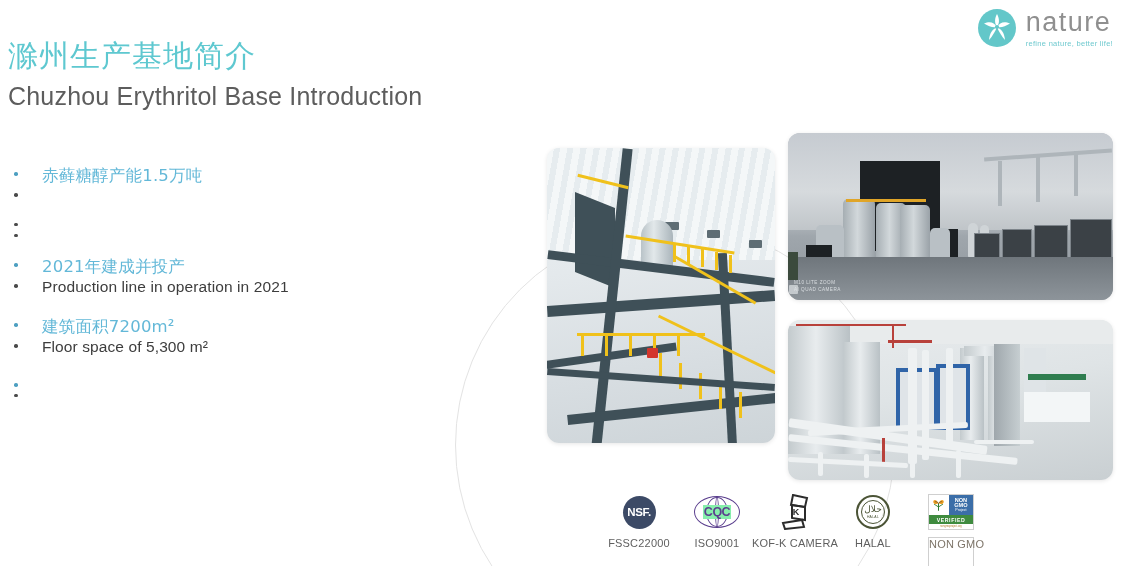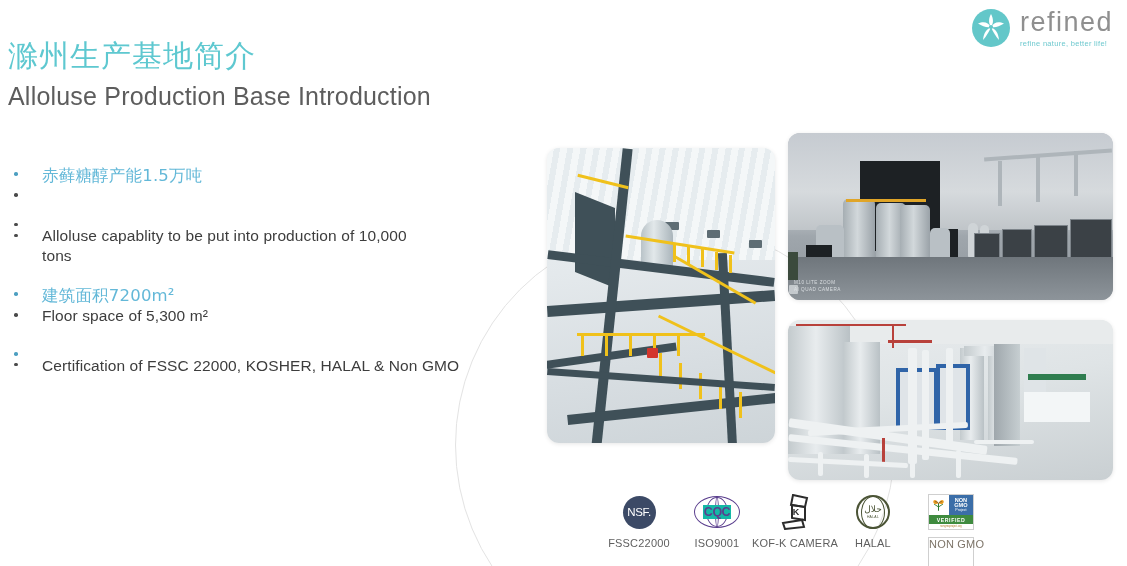--- a/index.html
+++ b/index.html
@@ -134,36 +134,36 @@
   .cert-img{ height:40px; display:flex; align-items:center; justify-content:center; }
   .cert-label{
     margin-top:5px; font-size:11px; color:#5f5f5f; white-space:nowrap;
     letter-spacing:.2px;
   }
   .cert-label.gmo{ color:#7d7468; }
 
   
   .nsf{ width:33px; height:33px; border-radius:50%; background:#3c4a66;
     display:flex; align-items:center; justify-content:center;
-    color:#fff; font-size:11.5px; font-weight:normal; letter-spacing:-.3px; }
+    color:#fff; font-size:11.5px; font-weight:bold; letter-spacing:-.3px; }
   
   .cqc{ width:46px; height:32px; border-radius:50%; border:1.4px solid #5b3f8e;
     position:relative; display:flex; align-items:center; justify-content:center;
     color:#5b3f8e; font-size:12.5px; font-weight:bold; letter-spacing:-.5px; }
   .cqc:before,.cqc:after{ content:""; position:absolute; border:1px solid #5b3f8e;
     border-radius:50%; top:0; bottom:0; }
   .cqc:before{ left:11px; right:11px; }
   .cqc:after{ left:20px; right:20px; }
-  .cqc span{ position:relative; z-index:2; background:#14b8a6; padding:0 1px; }
+  .cqc span{ position:relative; z-index:2; background:#86efac; padding:0 1px; }
   
   .kofk{ width:30px; height:36px; position:relative; }
   
   .halal{ width:34px; height:34px; border-radius:50%; border:2.2px solid #4b5436;
     display:flex; align-items:center; justify-content:center; }
-  .halal-in{ width:24px; height:33px; border-radius:50%; border:1px solid #4b5436;
+  .halal-in{ width:24px; height:24px; border-radius:50%; border:1px solid #4b5436;
     display:flex; flex-direction:column; align-items:center; justify-content:center;
     color:#4b5436; }
   .halal-ar{ font-size:9px; line-height:1; }
   .halal-tx{ font-size:3.4px; letter-spacing:.3px; margin-top:1px; }
   
   .gmo{ width:46px; height:36px; border:1px solid #cfcfcf; background:#fff;
     display:flex; flex-direction:column; }
   .gmo-top{ flex:1; display:flex; }
   .gmo-l{ width:45%; position:relative; display:flex; align-items:center; justify-content:center; }
   .gmo-r{ flex:1; background:#3b6ea8; color:#fff; display:flex; flex-direction:column;
@@ -188,27 +188,27 @@
         <path d="M20 6 C22.6 11 22.6 15 20 19 C17.4 15 17.4 11 20 6 Z"></path>
         <path d="M33 15.6 C28.2 18.6 24.4 19.8 20 19 C23 15.1 26.3 12.8 33 15.6 Z"></path>
         <path d="M28 32 C24.3 27.7 22.2 24.3 20 19 C24.3 21.4 27.2 24.2 28 32 Z"></path>
         <path d="M12 32 C12.8 24.2 15.7 21.4 20 19 C17.8 24.3 15.7 27.7 12 32 Z"></path>
         <path d="M7 15.6 C13.7 12.8 17 15.1 20 19 C15.6 19.8 11.8 18.6 7 15.6 Z"></path>
       </g>
       <circle cx="20" cy="19" r="2.1" fill="#63c7c9"></circle>
     </svg>
   </div>
   <div class="logo-text-wrap">
-    <div class="logo-word">refined</div>
+    <div class="logo-word">nature</div>
     <div class="logo-tag">refine nature, better life!</div>
   </div>
 </div>
 
 <div class="title-cn">滁州生产基地简介</div>
-<div class="title-en">Alloluse Production Base Introduction</div>
+<div class="title-en">Chuzhou Erythritol Base Introduction</div>
 
 <div class="bullets">
 
   <div class="bgroup">
     <div class="brow">
       <span class="dot dot-cn">
           <i></i>
         </span>
       <span class="btext cn">赤藓糖醇产能1.5万吨</span>
     </div>
@@ -222,51 +222,63 @@
   <div class="bgroup">
     <div class="brow">
       <span class="dot dot-en">
           <i></i>
         </span>
     </div>
     <div class="brow">
       <span class="dot dot-en">
           <i></i>
         </span>
-      <span class="btext en" style="max-width:400px">Alloluse capablity to be put into production of 10,000 tons</span>
-    </div>
-  </div>
-
+    </div>
+  </div>
 
   <div class="bgroup">
     <div class="brow">
       <span class="dot dot-cn">
           <i></i>
         </span>
+      <span class="btext cn">2021年建成并投产</span>
+    </div>
+    <div class="brow">
+      <span class="dot dot-en">
+          <i></i>
+        </span>
+      <span class="btext en">Production line in operation in 2021</span>
+    </div>
+  </div>
+
+  <div class="bgroup">
+    <div class="brow">
+      <span class="dot dot-cn">
+          <i></i>
+        </span>
       <span class="btext cn">建筑面积7200m²</span>
     </div>
     <div class="brow">
       <span class="dot dot-en">
           <i></i>
         </span>
       <span class="btext en">Floor space of 5,300 m²</span>
     </div>
   </div>
 
   <div class="bgroup">
     <div class="brow">
       <span class="dot dot-cn">
           <i></i>
         </span>
     </div>
     <div class="brow">
       <span class="dot dot-en">
           <i></i>
         </span>
-      <span class="btext en">Certification of FSSC 22000, KOSHER, HALAL &amp; Non GMO</span>
     </div>
   </div>
 
 </div>
 
 <div class="photo ph-left">
   <div class="factory">
     <div class="ceil"></div>
     <div class="vent" style="left:118px;top:74px;width:14px;height:8px;"></div>
     <div class="vent" style="left:160px;top:82px;width:13px;height:8px;"></div>

